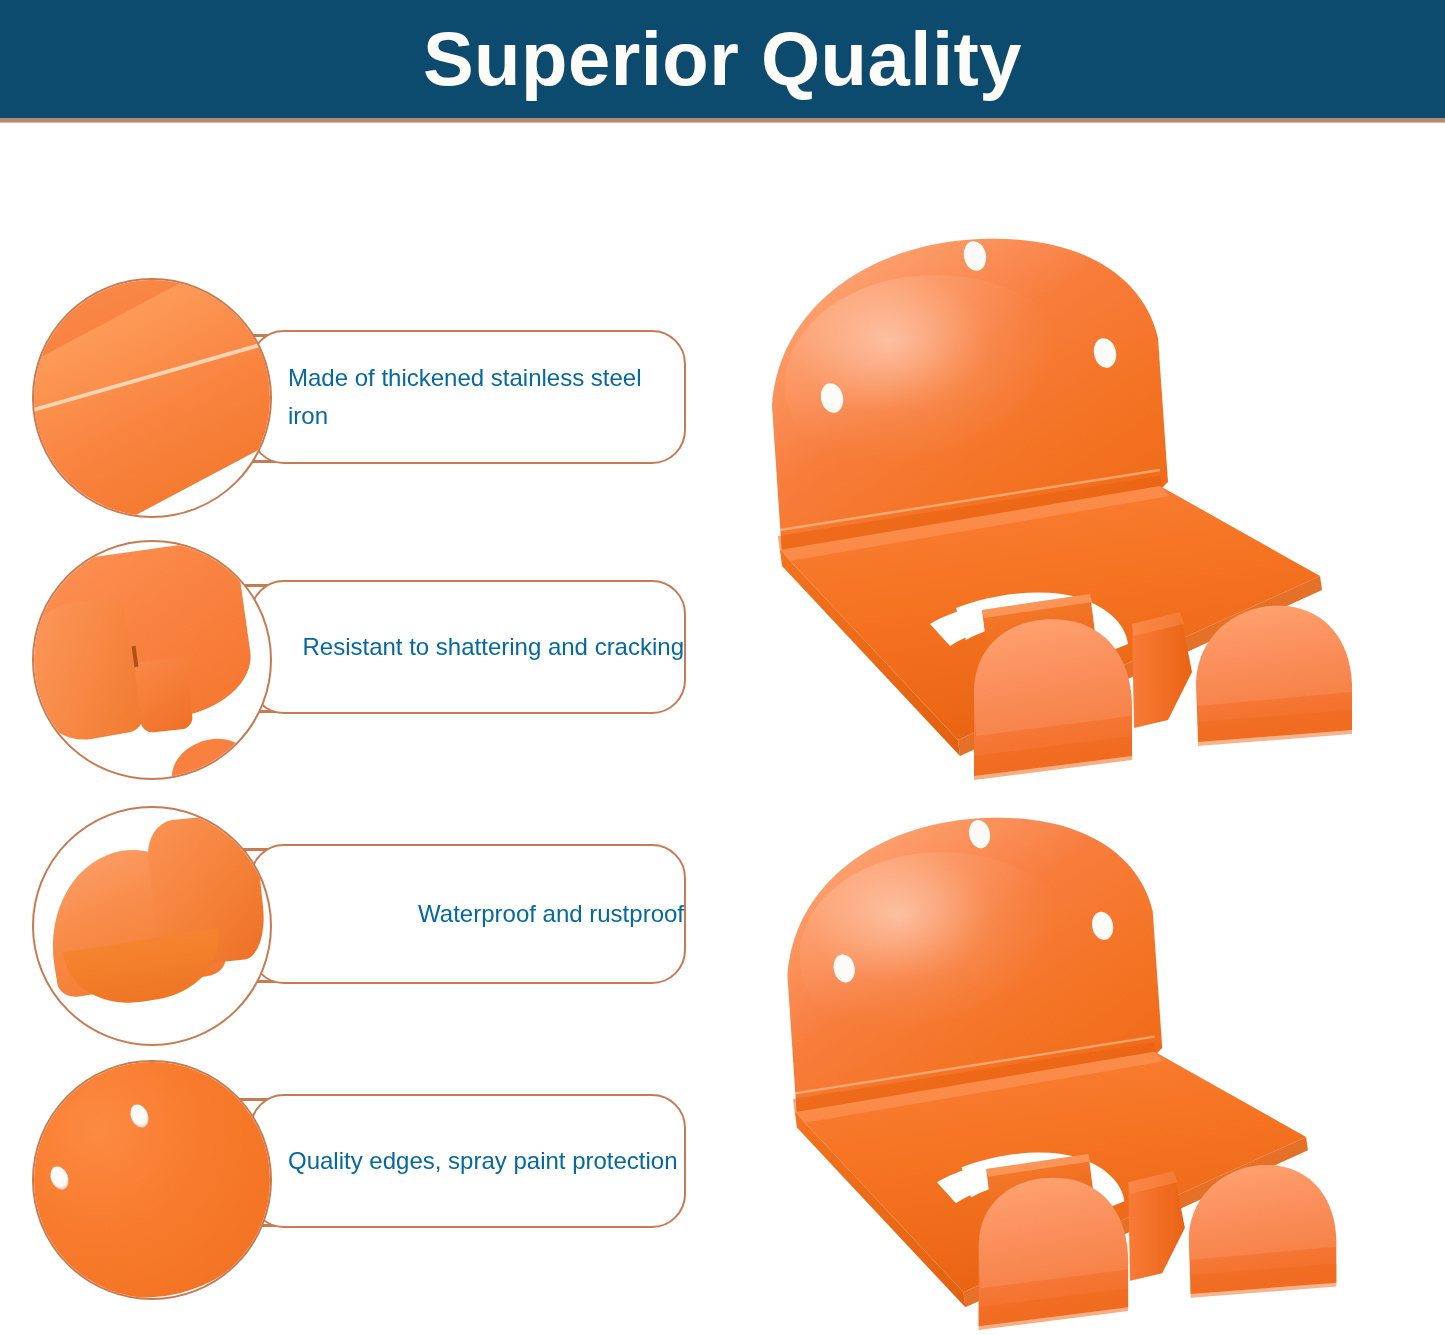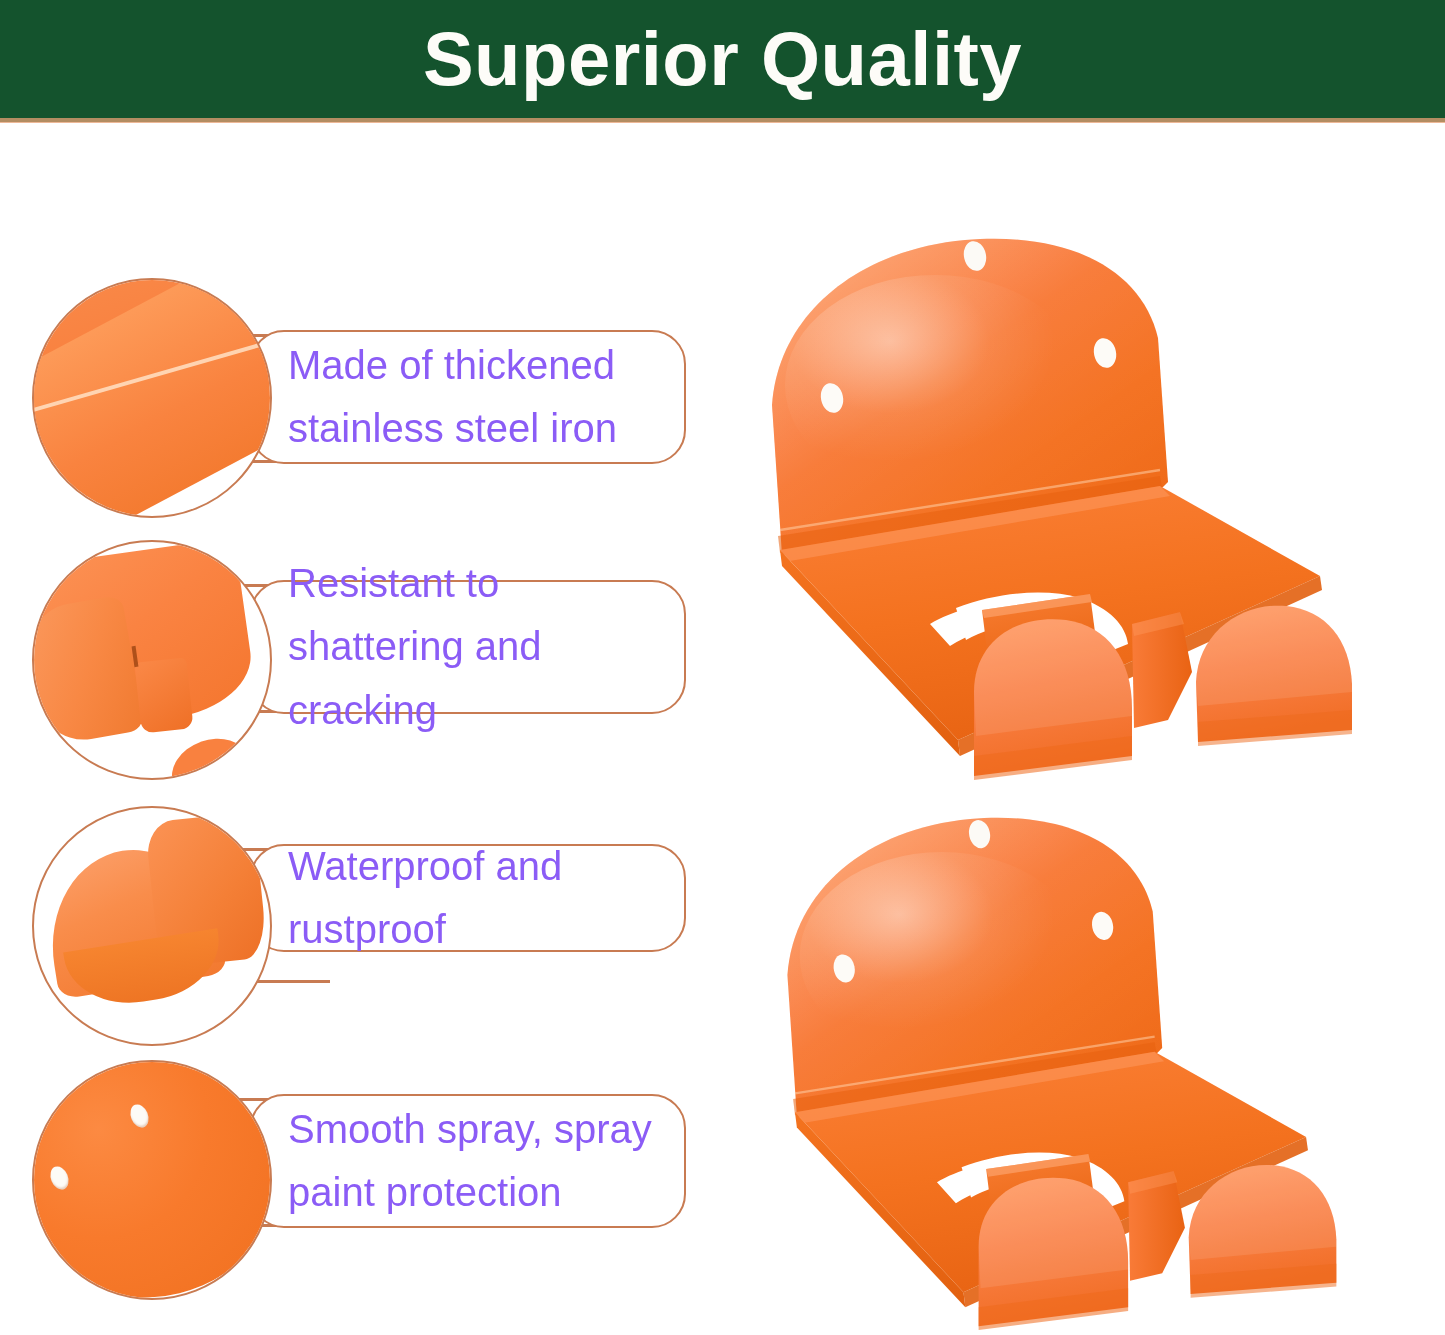--- a/index.html
+++ b/index.html
@@ -18,21 +18,21 @@
     height: 1335px;
     background: #ffffff;
   }
 
   
   #header-banner {
     position: absolute;
     left: 0; top: 0;
     width: 1445px;
     height: 122px;
-    background: #14532d;
+    background: #0c4a6e;
     display: flex;
     align-items: center;
     justify-content: center;
   }
   #header-banner-underline {
     position: absolute;
     left: 0; top: 118px;
     width: 1445px;
     height: 5px;
     background: #E8A074;
@@ -61,23 +61,23 @@
     width: 436px;
     border: 2.5px solid #C87B52;
     border-radius: 34px;
     background: #ffffff;
     display: flex;
     align-items: center;
     padding: 0 0 0 36px;
     z-index: 1;
   }
   .callout-text {
-    font-size: 40px;
+    font-size: 24px;
     line-height: 1.58;
-    color: #8b5cf6;
+    color: #0369a1;
     font-family: "Liberation Sans", sans-serif;
     font-weight: normal;
   }
 
   
   .detail-circle {
     position: absolute;
     width: 240px;
     height: 240px;
     border-radius: 50%;
@@ -270,40 +270,40 @@
         <div class="c2-blob"></div>
       </div>
     </div>
   </div>
 
   <div class="feature-row" style="top:0;">
 
     <div class="leader" style="left:210px; top:848px; width:120px;"></div>
     <div class="leader" style="left:210px; top:980px; width:120px;"></div>
 
-    <div class="callout-box" style="top:844px; height:108px;">
+    <div class="callout-box" style="top:844px; height:140px;justify-content:flex-end;">
       <div class="callout-text">Waterproof and rustproof</div>
     </div>
 
     <div class="detail-circle" style="left:32px; top:806px;">
       <div class="inner">
         <div class="c3-dome"></div>
         <div class="c3-wing"></div>
         <div class="c3-side"></div>
       </div>
     </div>
   </div>
 
   <div class="feature-row" style="top:0;">
 
     <div class="leader" style="left:210px; top:1098px; width:120px;"></div>
     <div class="leader" style="left:210px; top:1224px; width:120px;"></div>
 
     <div class="callout-box" style="top:1094px; height:134px;">
-      <div class="callout-text">Smooth spray, spray paint protection</div>
+      <div class="callout-text">Quality edges, spray paint protection</div>
     </div>
 
     <div class="detail-circle" style="left:32px; top:1060px;">
       <div class="inner">
         <div class="c4-plate"></div>
         <div class="c4-hole h1"></div>
         <div class="c4-hole h2"></div>
       </div>
     </div>
   </div>

